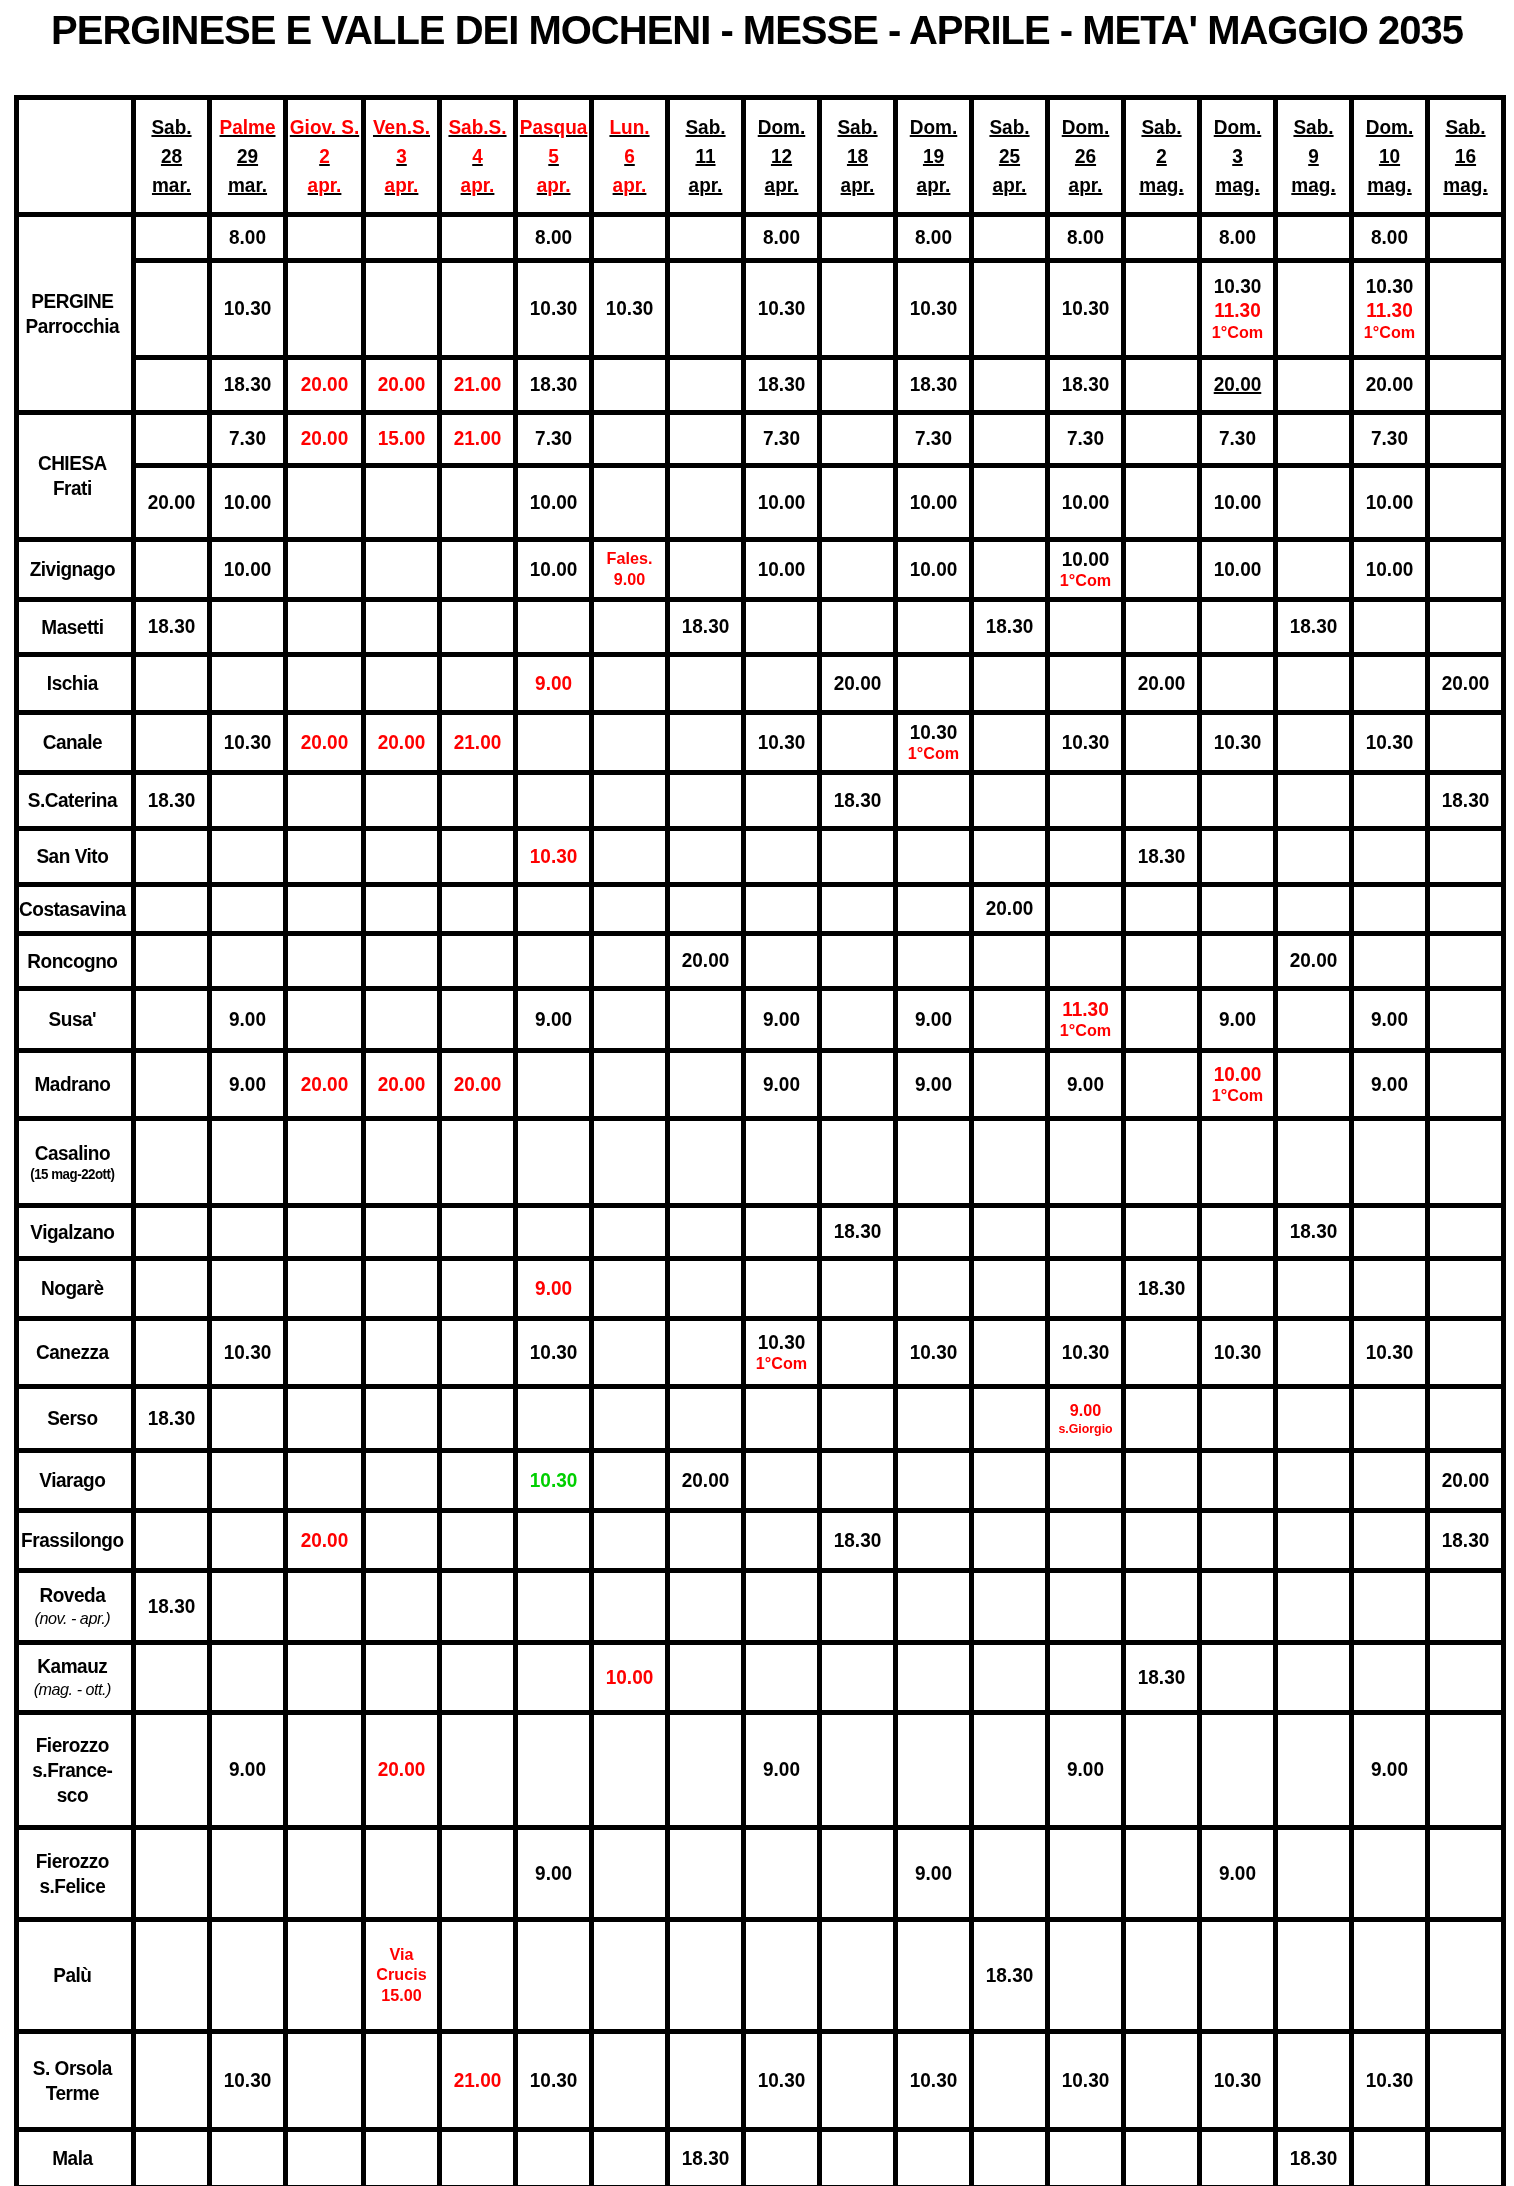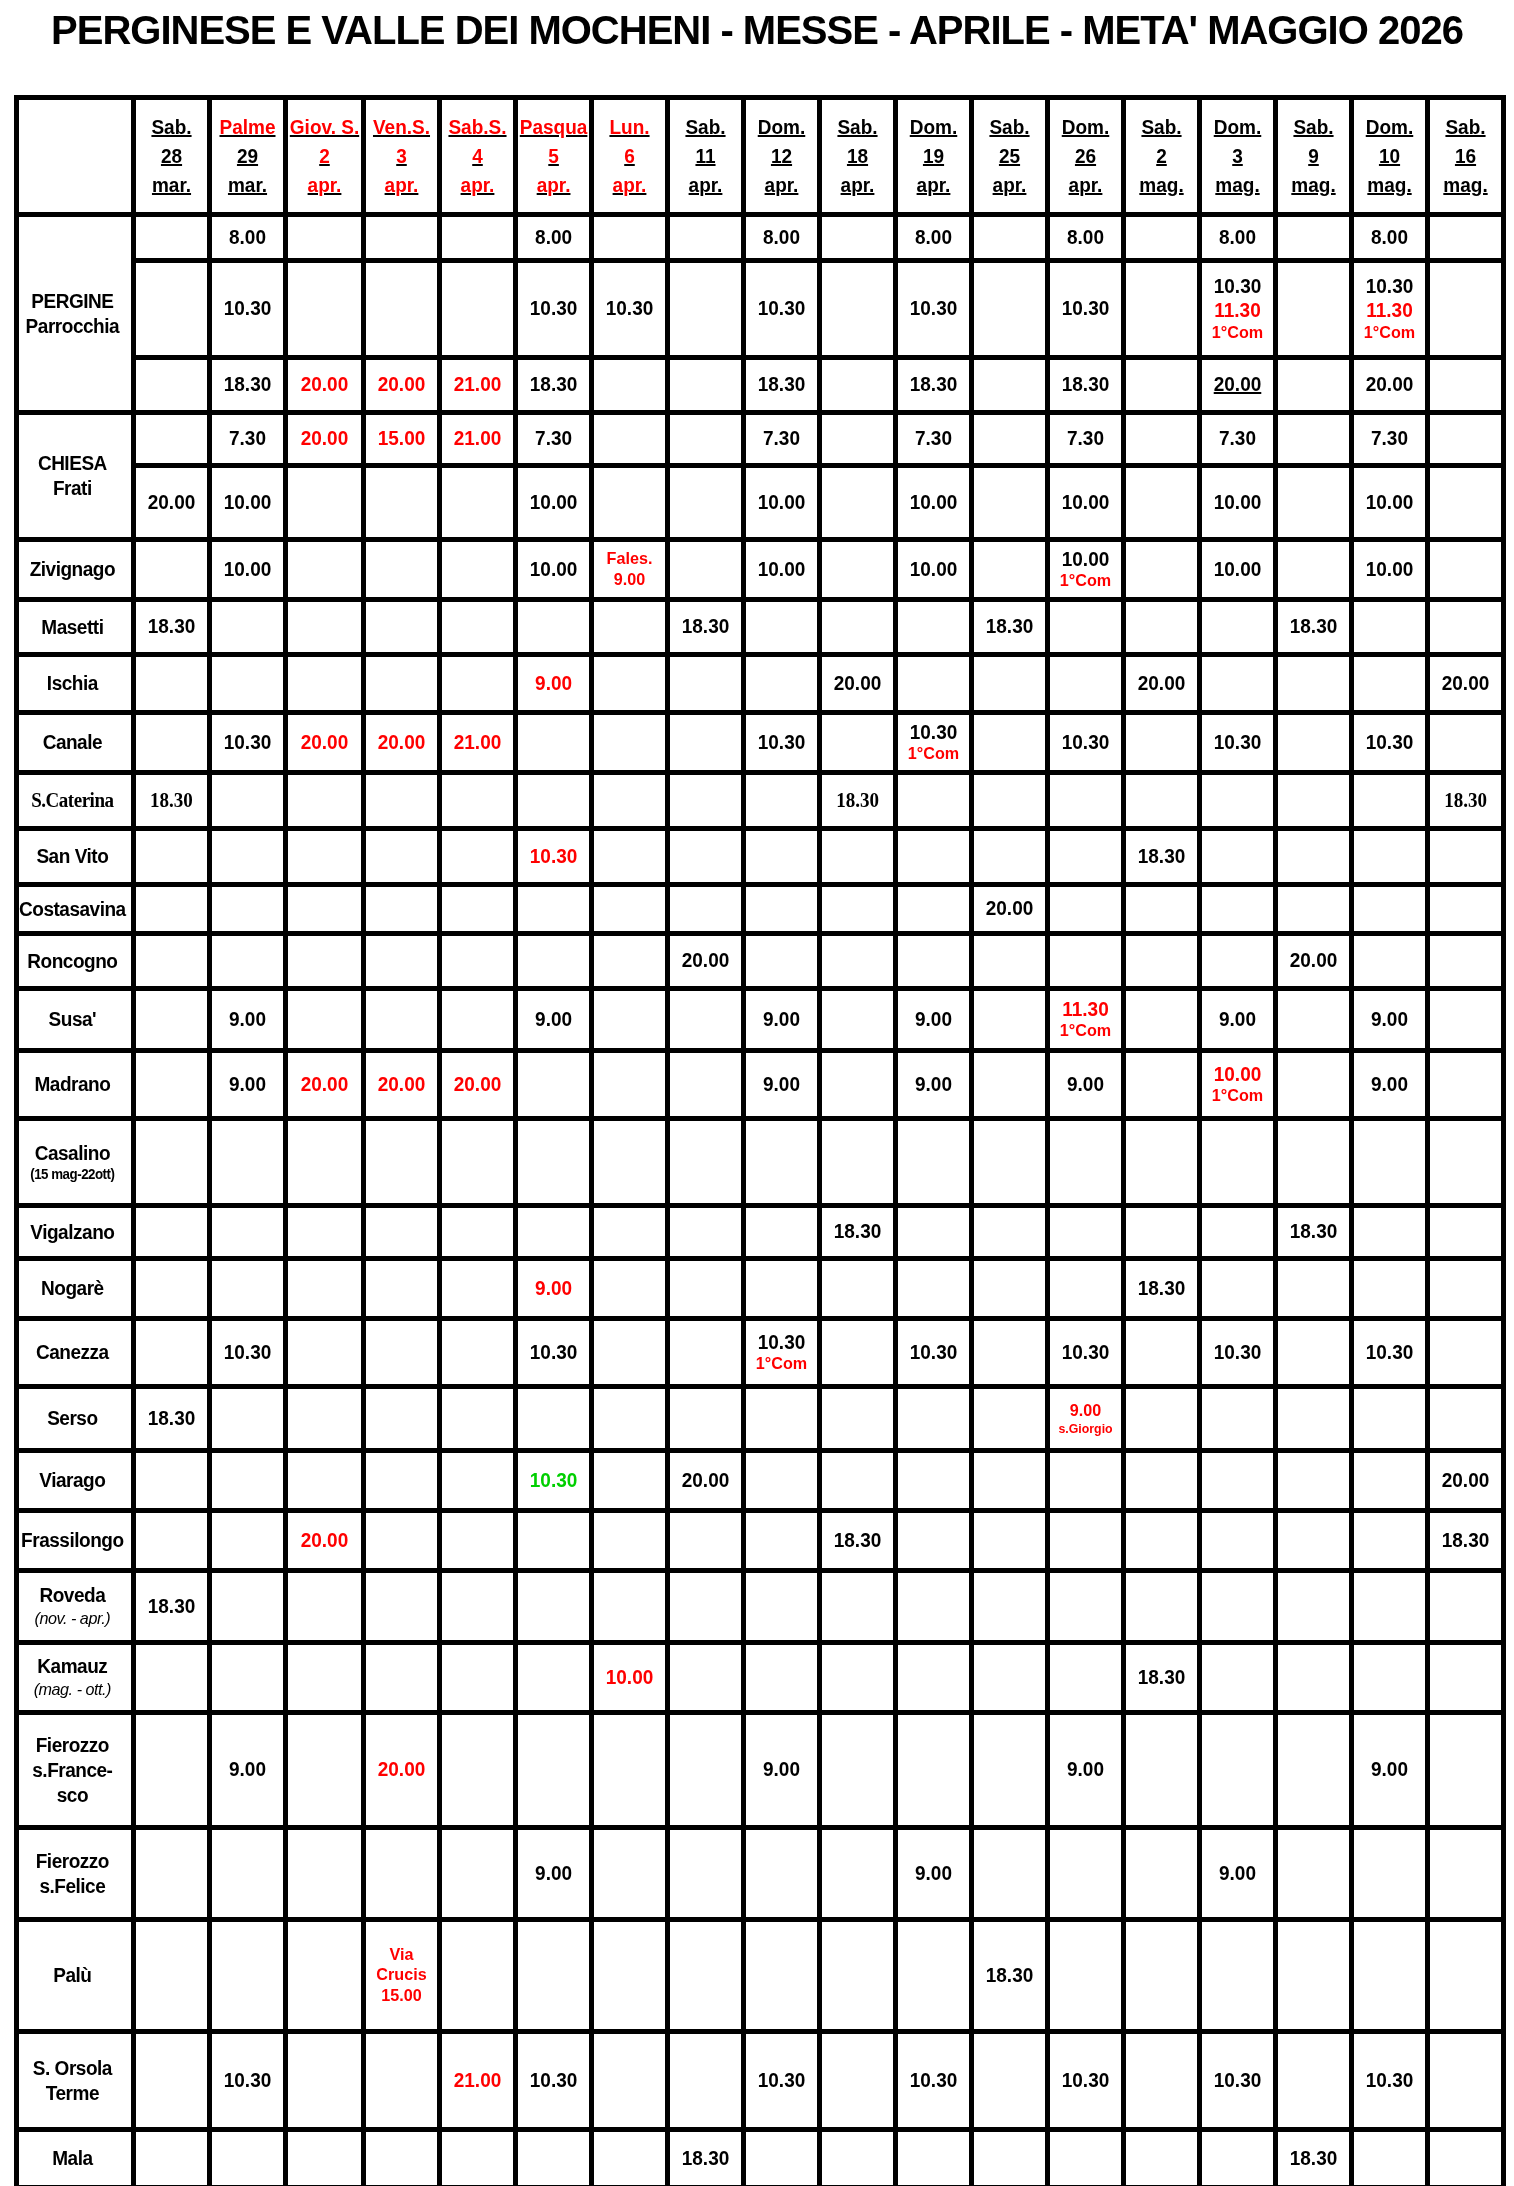--- a/index.html
+++ b/index.html
@@ -62,21 +62,21 @@
   .s-md{font-size:17px;}
   .s-sm{font-size:13px;}
   .s-sm2{font-size:14px;letter-spacing:-0.5px;}
   .i{font-style:italic;font-weight:normal;font-size:17px;}
   .u{text-decoration:underline;}
 </style>
 </head>
 <body>
 
 <div class="page">
-  <div class="title">PERGINESE E VALLE DEI MOCHENI - MESSE - APRILE - META' MAGGIO 2026</div>
+  <div class="title">PERGINESE E VALLE DEI MOCHENI - MESSE - APRILE - META' MAGGIO 2035</div>
   <table class="grid">
     <colgroup>
         <col style="width: 116px;">
         <col style="width: 76px;">
         <col style="width: 76px;">
         <col style="width: 76px;">
         <col style="width: 76px;">
         <col style="width: 76px;">
         <col style="width: 76px;">
         <col style="width: 76px;">
@@ -524,21 +524,21 @@
           <td></td>
           <td>
             <div class="line">10.30</div>
           </td>
           <td></td>
           <td>
             <div class="line">10.30</div>
           </td>
           <td></td>
         </tr>
-        <tr style="height: 56px; font-family: Liberation Serif, serif;">
+        <tr style="height: 56px;">
           <td class="label">
             <div class="line">S.Caterina</div>
           </td>
           <td>
             <div class="line">18.30</div>
           </td>
           <td></td>
           <td></td>
           <td></td>
           <td></td>

